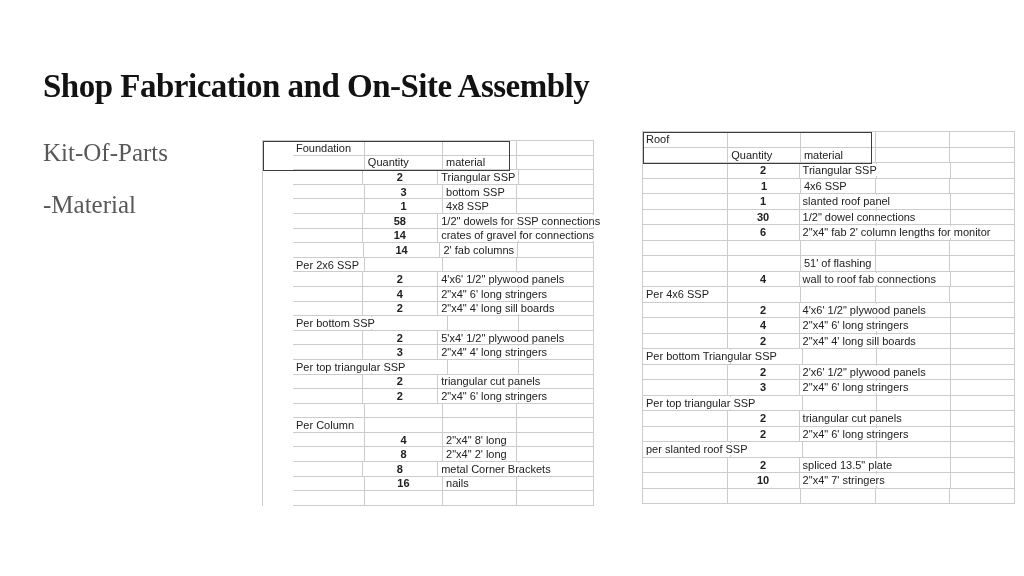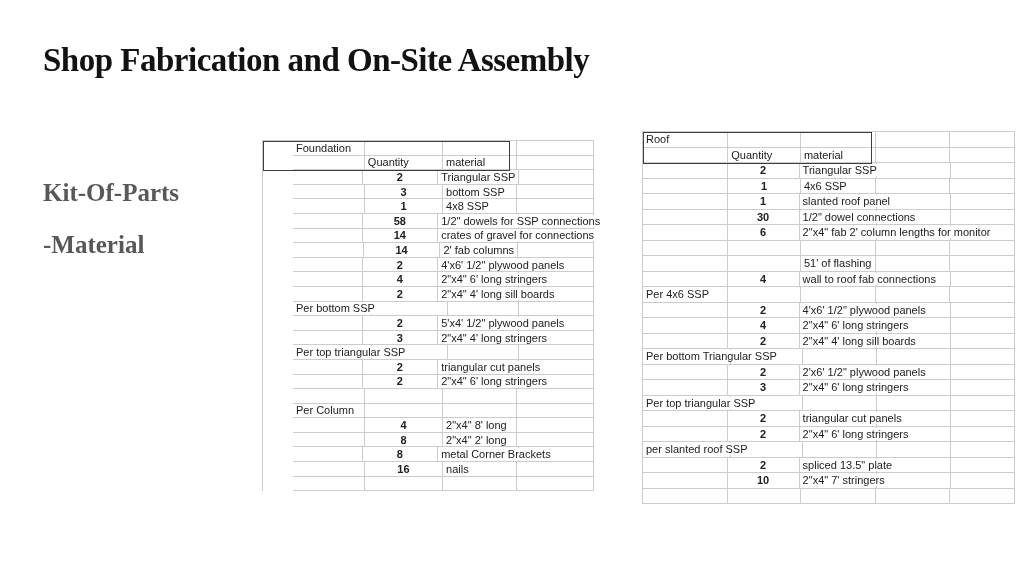--- a/index.html
+++ b/index.html
@@ -2,22 +2,22 @@
 <html style="--grid: #cccccc; --tabletext: #212121; --headborder: #3d3d3d; --titlecolor: #121212; --subcolor: #58585a; --bg: #ffffff;"><head>
 <meta charset="utf-8">
 <style>
   :root{
     --grid:#cccccc; --tabletext:#212121; --headborder:#3d3d3d;
     --titlecolor:#121212; --subcolor:#58585a; --bg:#ffffff;
   }
   *{margin:0;padding:0;box-sizing:border-box;}
   html,body{width:1024px;height:576px;overflow:hidden;background:var(--bg);}
   .slide{position:relative;width:1024px;height:576px;background:var(--bg);font-family:"Liberation Sans",sans-serif;}
-  .title{position:absolute;left:43px;top:42px;font-family:"Liberation Serif",serif;font-weight:700;font-size:33px;color:var(--titlecolor);white-space:nowrap;letter-spacing:-0.5px;}
-  .subtitle{position:absolute;left:43px;font-family:"Liberation Serif",serif;font-weight:700;font-size:25px;color:var(--subcolor);white-space:nowrap;margin-top:40px;}
+  .title{position:absolute;left:43px;top:68px;font-family:"Liberation Serif",serif;font-weight:700;font-size:33px;color:var(--titlecolor);white-space:nowrap;letter-spacing:-0.5px;}
+  .subtitle{position:absolute;left:43px;font-family:"Liberation Serif",serif;font-weight:400;font-size:25px;color:var(--subcolor);white-space:nowrap;}
   .sub1{top:139px;}
   .sub2{top:191px;}
 
   .sheet{position:absolute;border-top:1px solid var(--grid);border-left:1px solid var(--grid);background:var(--bg);}
   .sheet-foundation{left:262px;top:140px;width:332px;}
   .sheet-roof{left:642px;top:131px;width:373px;}
   .row{display:flex;}
   .sheet-foundation .row{height:14.6px;padding-left:30px;}
   .sheet-roof .row{height:15.5px;}
   .cell{border-right:1px solid var(--grid);border-bottom:1px solid var(--grid);display:flex;align-items:center;overflow:visible;height:100%;}
@@ -121,20 +121,28 @@
         <div class="cell ca"></div>
         <div class="cell cb">
           <span class="ct b">14</span>
         </div>
         <div class="cell cc">
           <span class="ct">2' fab columns</span>
         </div>
         <div class="cell cx"></div>
       </div>
       <div class="row">
+        <div class="cell ca">
+          <span class="ct">Per 2x6 SSP</span>
+        </div>
+        <div class="cell cb"></div>
+        <div class="cell cc"></div>
+        <div class="cell cx"></div>
+      </div>
+      <div class="row">
         <div class="cell ca"></div>
         <div class="cell cb">
           <span class="ct b">2</span>
         </div>
         <div class="cell cc">
           <span class="ct">4'x6' 1/2" plywood panels</span>
         </div>
         <div class="cell cx"></div>
       </div>
       <div class="row">

